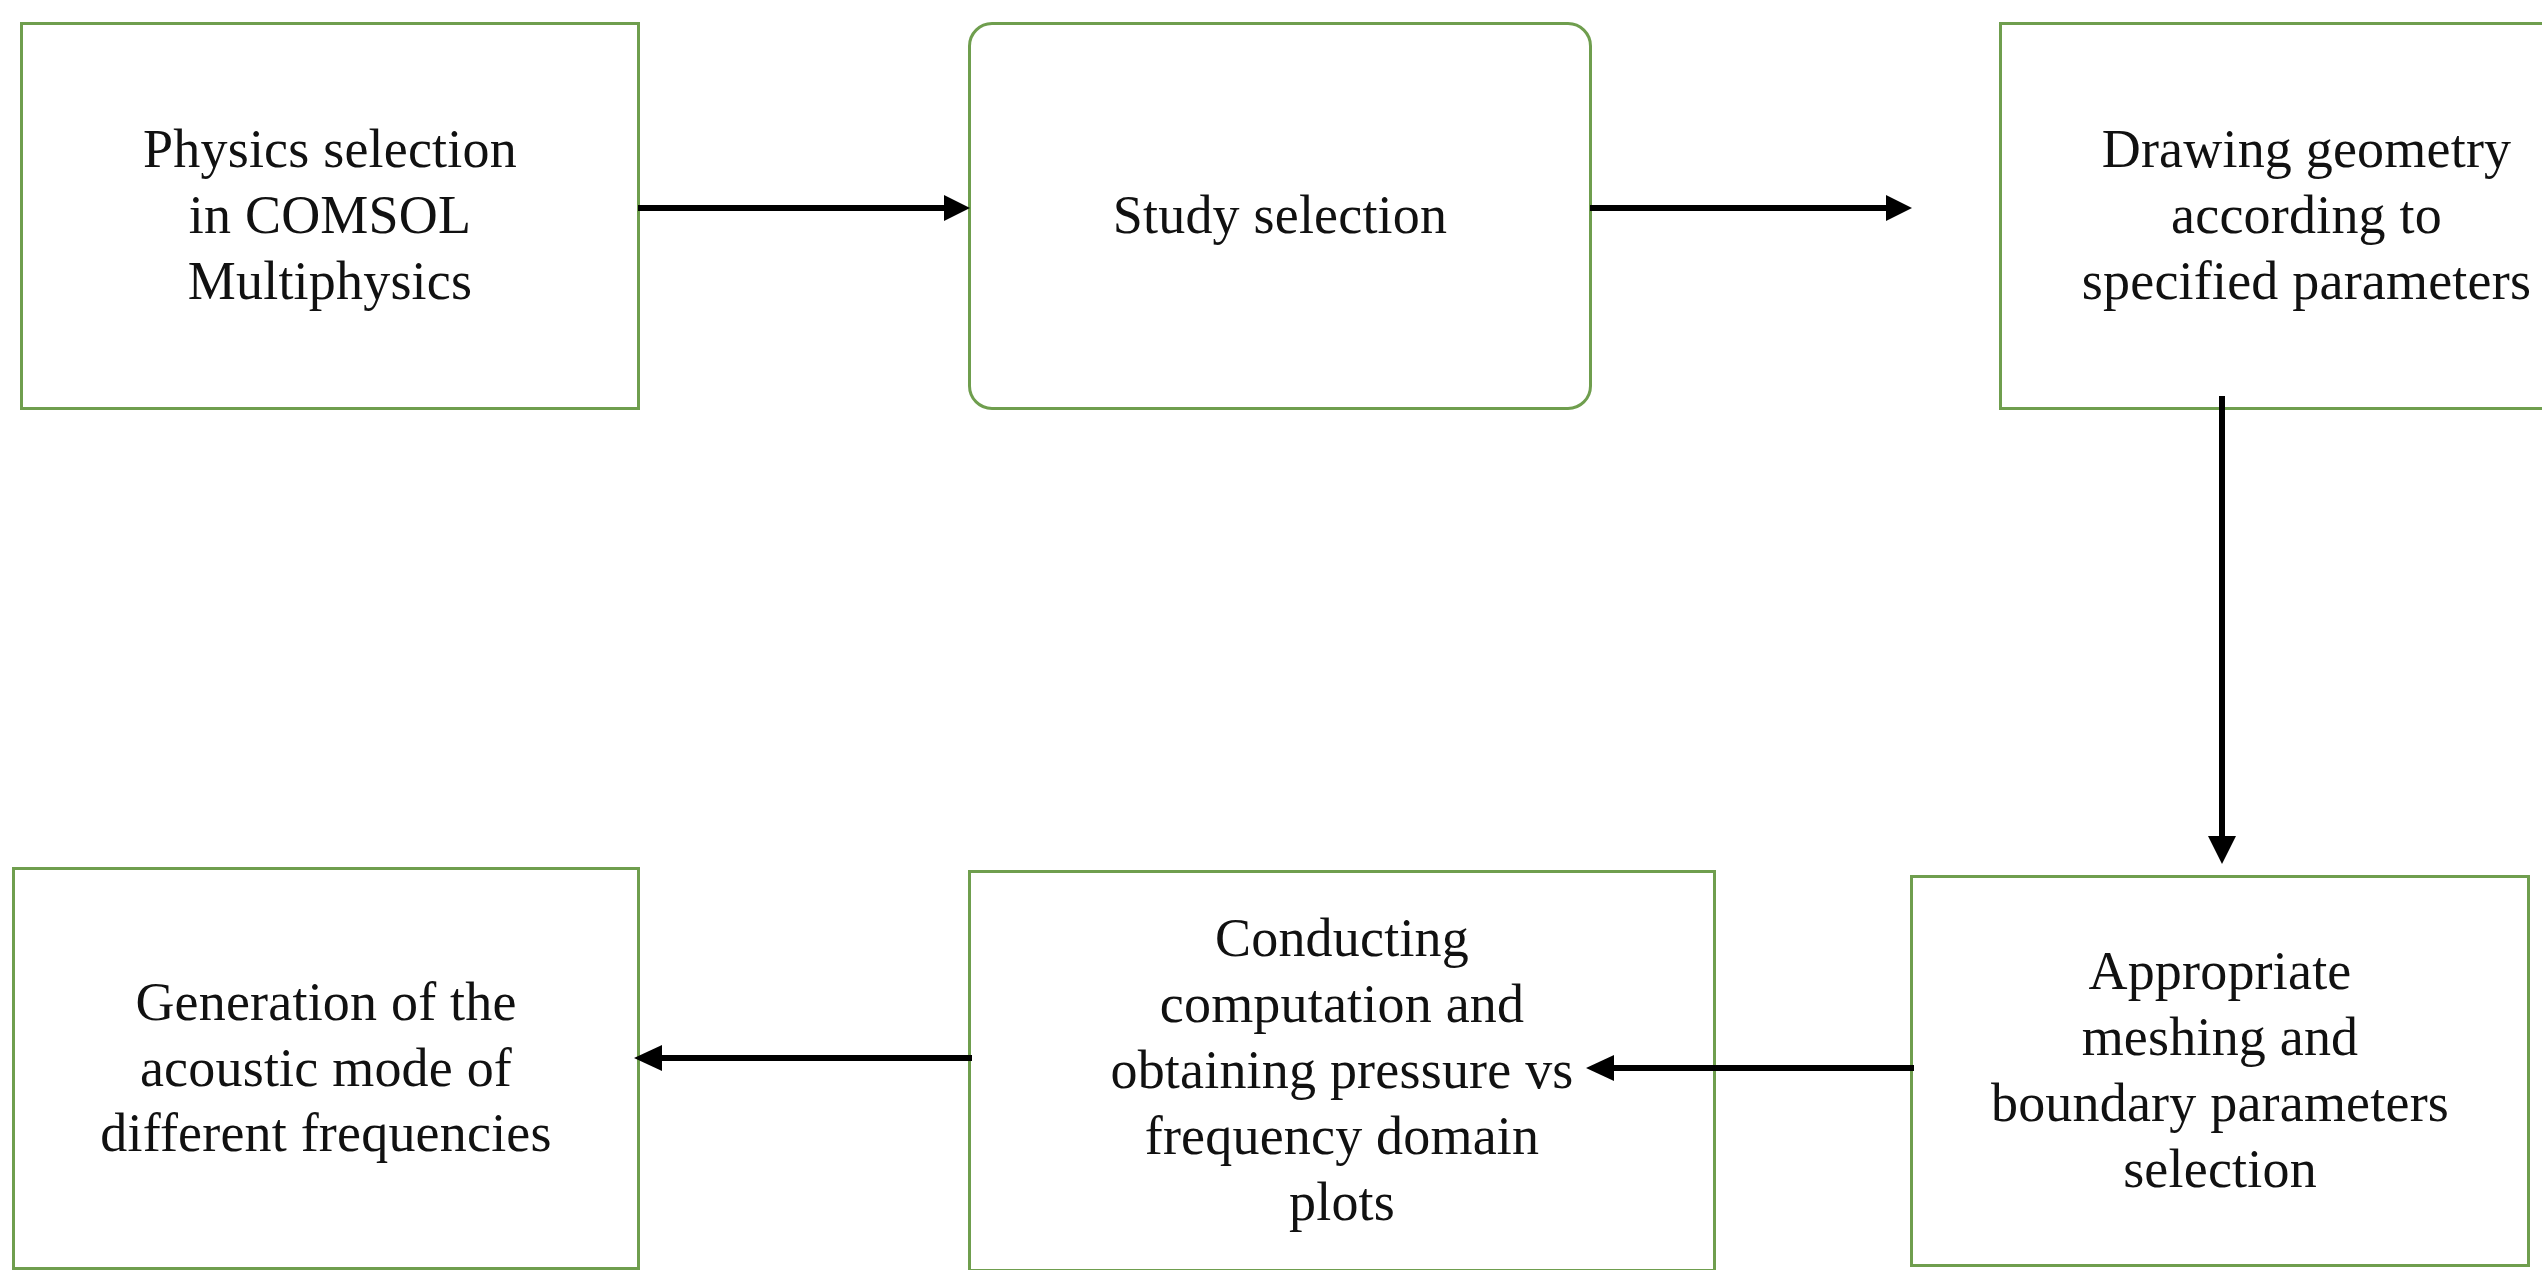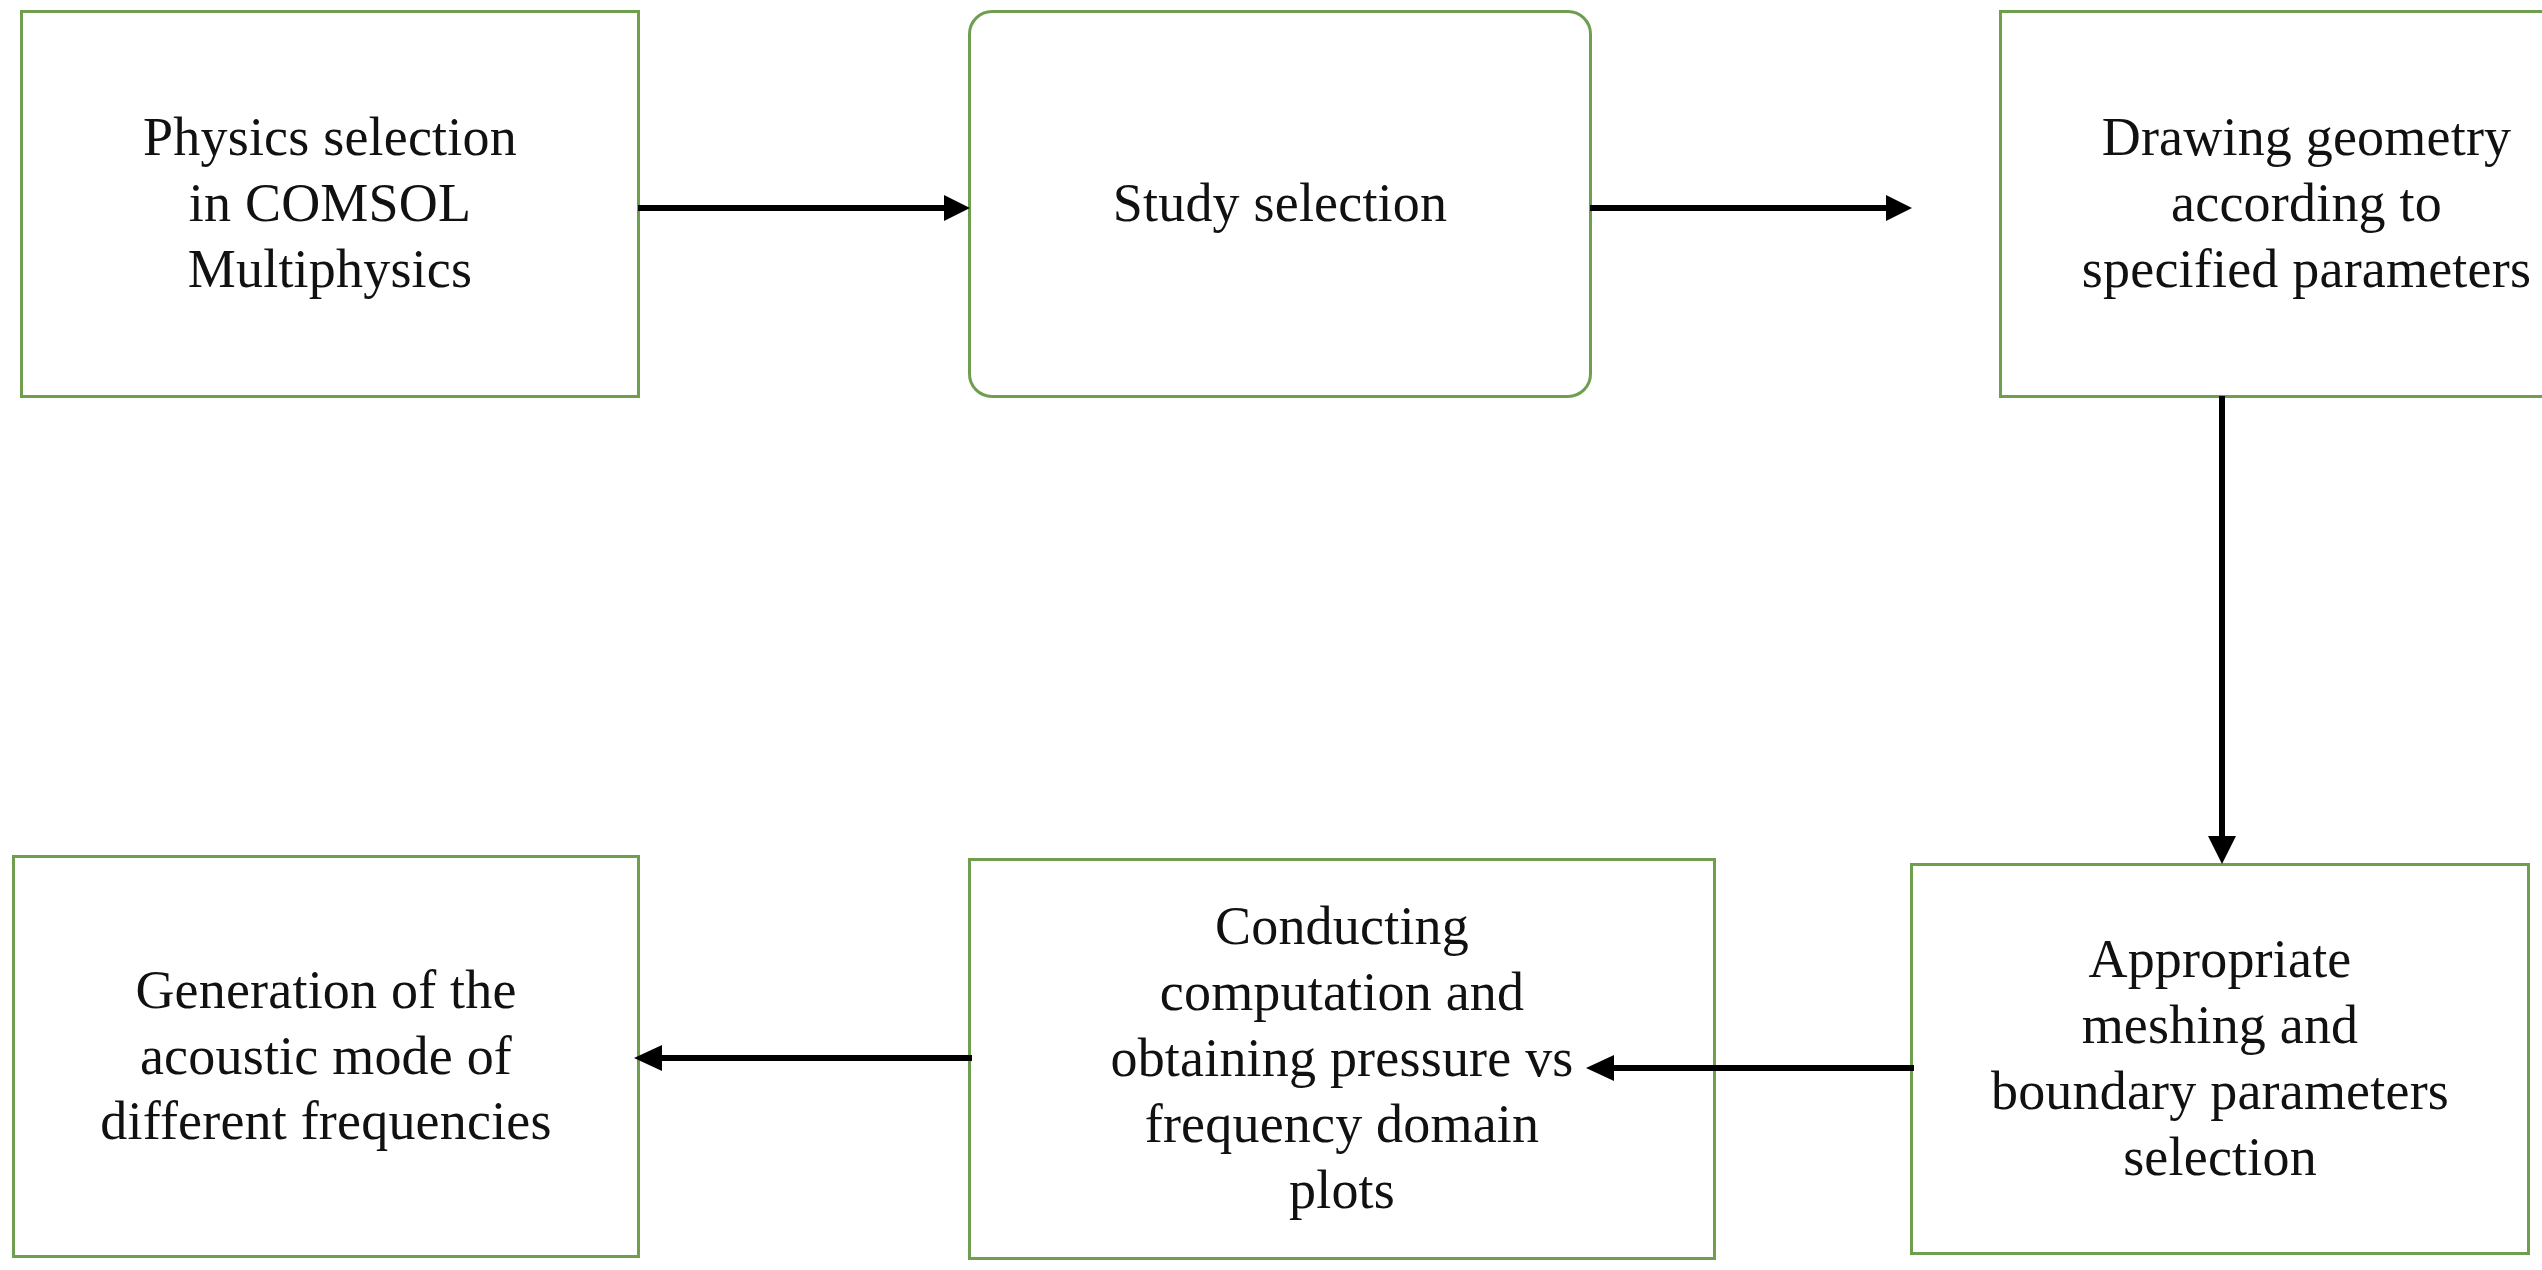--- a/index.html
+++ b/index.html
@@ -19,20 +19,21 @@
   .node {
     position: absolute;
     box-sizing: border-box;
     background: #ffffff;
     border: 3px solid #6f9e4e;
     display: flex;
     align-items: center;
     justify-content: center;
     text-align: center;
     padding: 0 21px;
+    margin-top: 12px;
   }
   .node-label {
     display: block;
     color: #111111;
     font-size: 54px;
     line-height: 1.22;
     font-weight: 400;
     white-space: pre-line;
     letter-spacing: 0.2px;
   }

